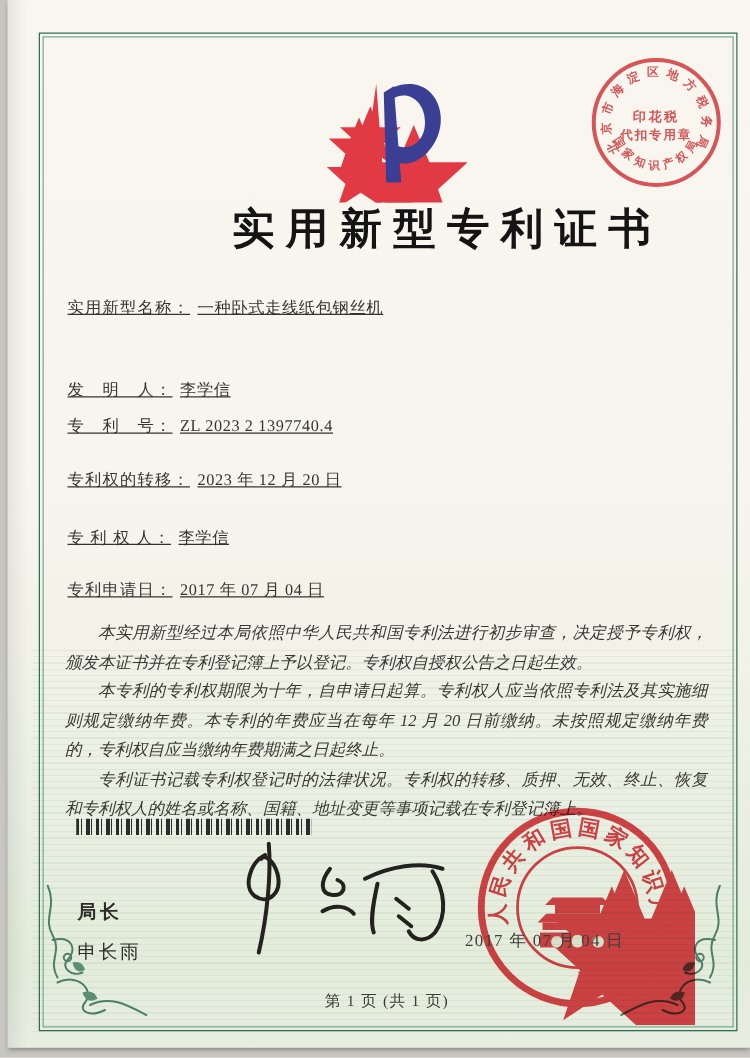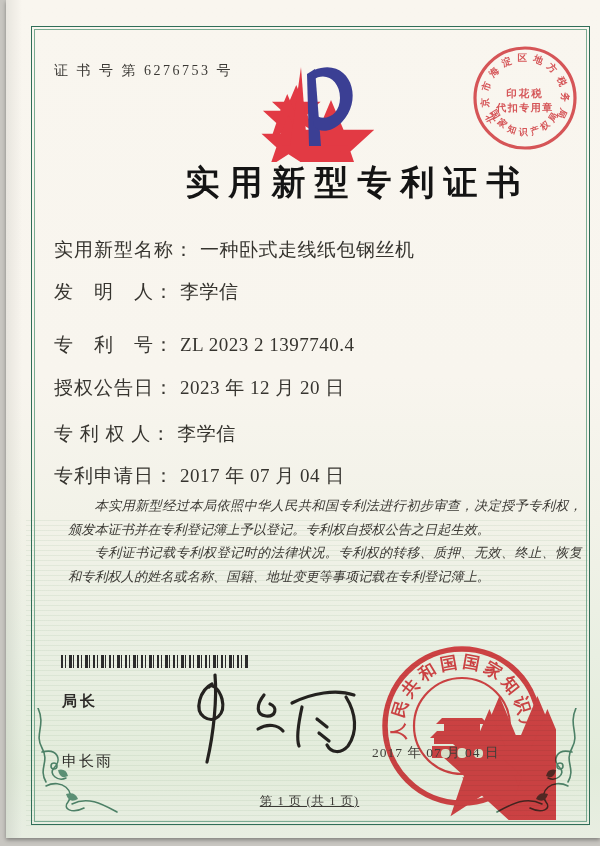--- a/index.html
+++ b/index.html
@@ -29,46 +29,46 @@
   .cert-no{
     position:absolute;left:48px;top:62px;font-size:14px;letter-spacing:2.5px;color:#3b3935;
   }
   .logo{position:absolute;left:238px;top:54px;}
   .tax-stamp{position:absolute;left:461px;top:40px;mix-blend-mode:multiply;opacity:.92;}
   .title{
     position:absolute;left:25px;width:557px;top:160px;text-align:center;
     font-size:34px;font-weight:700;letter-spacing:9px;color:#141414;margin:0;padding-left:48px;
   }
   .fields{position:absolute;left:48px;top:0;width:500px;}
-  .field{position:absolute;font-size:19px;color:#36342f;white-space:nowrap;}
+  .field{position:absolute;font-size:13px;color:#36342f;white-space:nowrap;text-decoration:underline;}
   .field .lbl{letter-spacing:1px;}
   .field .val{margin-left:6px;letter-spacing:.5px;}
-  .f0{top:237px}.f1{top:279px}.f2{top:332px}.f3{top:375px}.f4{top:421px}.f5{top:463px}
+  .f0{top:237px}.f1{top:303px}.f2{top:332px}.f3{top:375px}.f4{top:421px}.f5{top:463px}
   .body-text{
-    position:absolute;left:62px;top:494px;width:514px;
+    position:absolute;left:46px;top:494px;width:514px;
     font-size:13.2px;line-height:23.5px;text-align:justify;
     font-style:italic;color:#3a3833;
   }
   .body-text p{margin:0;text-indent:2em;}
   .barcode{
     position:absolute;left:55px;top:655px;width:188px;height:13px;
     background:repeating-linear-gradient(90deg,
       #2b2b2b 0 2px, transparent 2px 4px,
       #2b2b2b 4px 5px, transparent 5px 8px,
       #2b2b2b 8px 11px, transparent 11px 12px,
       #2b2b2b 12px 13px, transparent 13px 16px);
   }
-  .sig-title{position:absolute;left:56px;top:692px;font-family:"Liberation Sans","DejaVu Sans",sans-serif;
+  .sig-title{position:absolute;left:56px;top:720px;font-family:"Liberation Sans","DejaVu Sans",sans-serif;
     font-size:15px;font-weight:700;letter-spacing:3px;color:#2e2c29;text-align:right;}
   .sig-name{position:absolute;left:56px;top:752px;font-family:"Liberation Sans","DejaVu Sans",sans-serif;
     font-size:15px;font-weight:400;letter-spacing:2px;color:#2e2c29;}
   .signature{position:absolute;left:178px;top:670px;}
   .seal{position:absolute;left:362px;top:632px;mix-blend-mode:multiply;opacity:.95;}
   .seal-date{position:absolute;left:366px;top:744px;font-size:13.5px;letter-spacing:1px;color:#403e39;}
-  .footer{position:absolute;left:25px;width:557px;top:793px;text-align:center;font-size:12.5px;color:#3b3935;letter-spacing:1px;text-decoration:underline;}
+  .footer{position:absolute;left:25px;width:557px;top:793px;text-align:center;font-size:12.5px;color:#3b3935;letter-spacing:1px;}
   .flourish{position:absolute;}
   .fl-left{left:27px;bottom:24px;}
   .fl-right{right:19px;bottom:24px;transform:scaleX(-1);}
 </style>
 </head>
 <body>
 
 <div class="paper">
 
   <div class="stripes"></div>
@@ -89,21 +89,20 @@
   <svg class="flourish fl-right" width="88" height="106" viewBox="0 0 88 106" fill="none" stroke="#4c8066" stroke-width="1.6" stroke-linecap="round">
     <path d="M5,0 C13,18 1,26 9,40 C17,54 5,60 13,74"></path>
     <path d="M9,44 C25,40 29,52 21,60 C15,66 25,74 33,70"></path>
     <path d="M13,78 C29,70 43,84 35,94 C29,101 39,106 51,100"></path>
     <path d="M39,96 C55,88 69,96 84,104"></path>
     <circle cx="21" cy="58" r="3"></circle>
     <path d="M25,62 q8,-2 10,6 q-8,4 -10,-6" fill="#5b8f74" stroke="none"></path>
     <path d="M33,86 q9,-3 12,5 q-9,5 -12,-5" fill="#5b8f74" stroke="none"></path>
   </svg>
 
-  <div class="cert-no">证 书 号 第 6276753 号</div>
 
   <svg class="logo" width="130" height="108" viewBox="0 0 130 108">
     <defs>
       <symbol id="star" viewBox="-10 -10 20 20" overflow="visible">
         <path d="M0,-10 L2.9,-3.1 10,-3.1 4.5,1.9 6.9,9 0,4.5 -6.9,9 -4.5,1.9 -10,-3.1 -2.9,-3.1 Z"></path>
       </symbol>
     </defs>
     <g fill="#e23a44">
       <use href="#star" transform="translate(23,31) scale(0.45)"></use>
       <use href="#star" transform="translate(14,40) scale(0.45)"></use>
@@ -140,32 +139,33 @@
     <div class="field f0">
       <span class="lbl">实用新型名称：</span><span class="val">一种卧式走线纸包钢丝机</span>
     </div>
     <div class="field f1">
       <span class="lbl">发　明　人：</span><span class="val">李学信</span>
     </div>
     <div class="field f2">
       <span class="lbl">专　利　号：</span><span class="val">ZL 2023 2 1397740.4</span>
     </div>
     <div class="field f3">
-      <span class="lbl">授权公告日：</span><span class="val">2023 年 12 月 20 日</span>
+      <span class="lbl">专利权的转移：</span><span class="val">2023 年 12 月 20 日</span>
     </div>
     <div class="field f4">
       <span class="lbl">专 利 权 人：</span><span class="val">李学信</span>
     </div>
     <div class="field f5">
       <span class="lbl">专利申请日：</span><span class="val">2017 年 07 月 04 日</span>
     </div>
   </div>
 
   <div class="body-text">
     <p>本实用新型经过本局依照中华人民共和国专利法进行初步审查，决定授予专利权，颁发本证书并在专利登记簿上予以登记。专利权自授权公告之日起生效。</p>
+    <p>本专利的专利权期限为十年，自申请日起算。专利权人应当依照专利法及其实施细则规定缴纳年费。本专利的年费应当在每年 12 月 20 日前缴纳。未按照规定缴纳年费的，专利权自应当缴纳年费期满之日起终止。</p>
     <p>专利证书记载专利权登记时的法律状况。专利权的转移、质押、无效、终止、恢复和专利权人的姓名或名称、国籍、地址变更等事项记载在专利登记簿上。</p>
   </div>
 
   <div class="barcode"></div>
 
   <div class="sig-title">局长</div>
   <div class="sig-name">申长雨</div>
 
   <svg class="signature" width="180" height="100" viewBox="0 0 180 100" fill="none" stroke="#24221f" stroke-width="3.2" stroke-linecap="round">
     <path d="M28,14 C16,20 10,40 20,47 C30,54 42,45 38,29 C35,18 27,13 25,17"></path>

